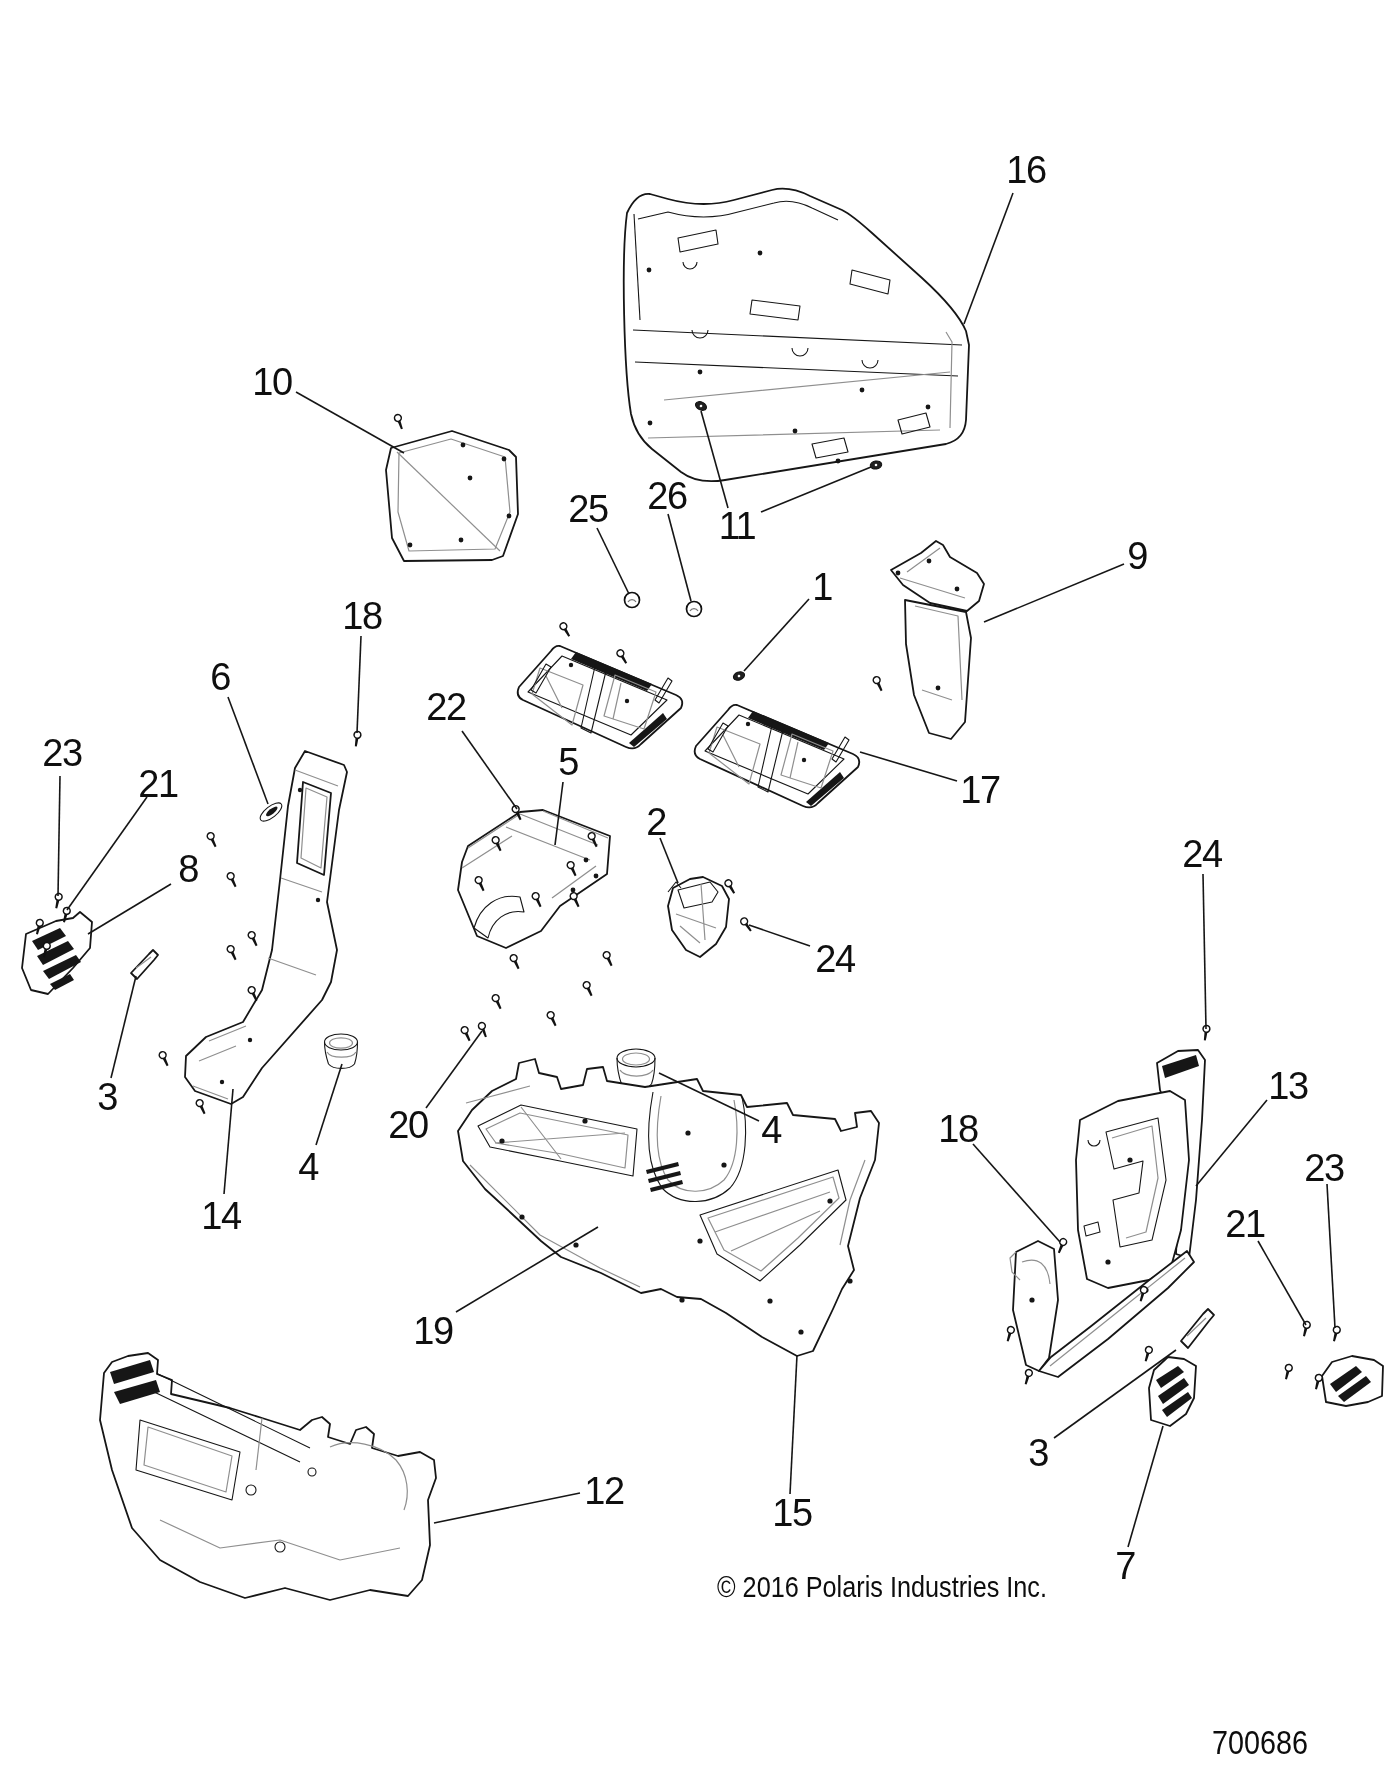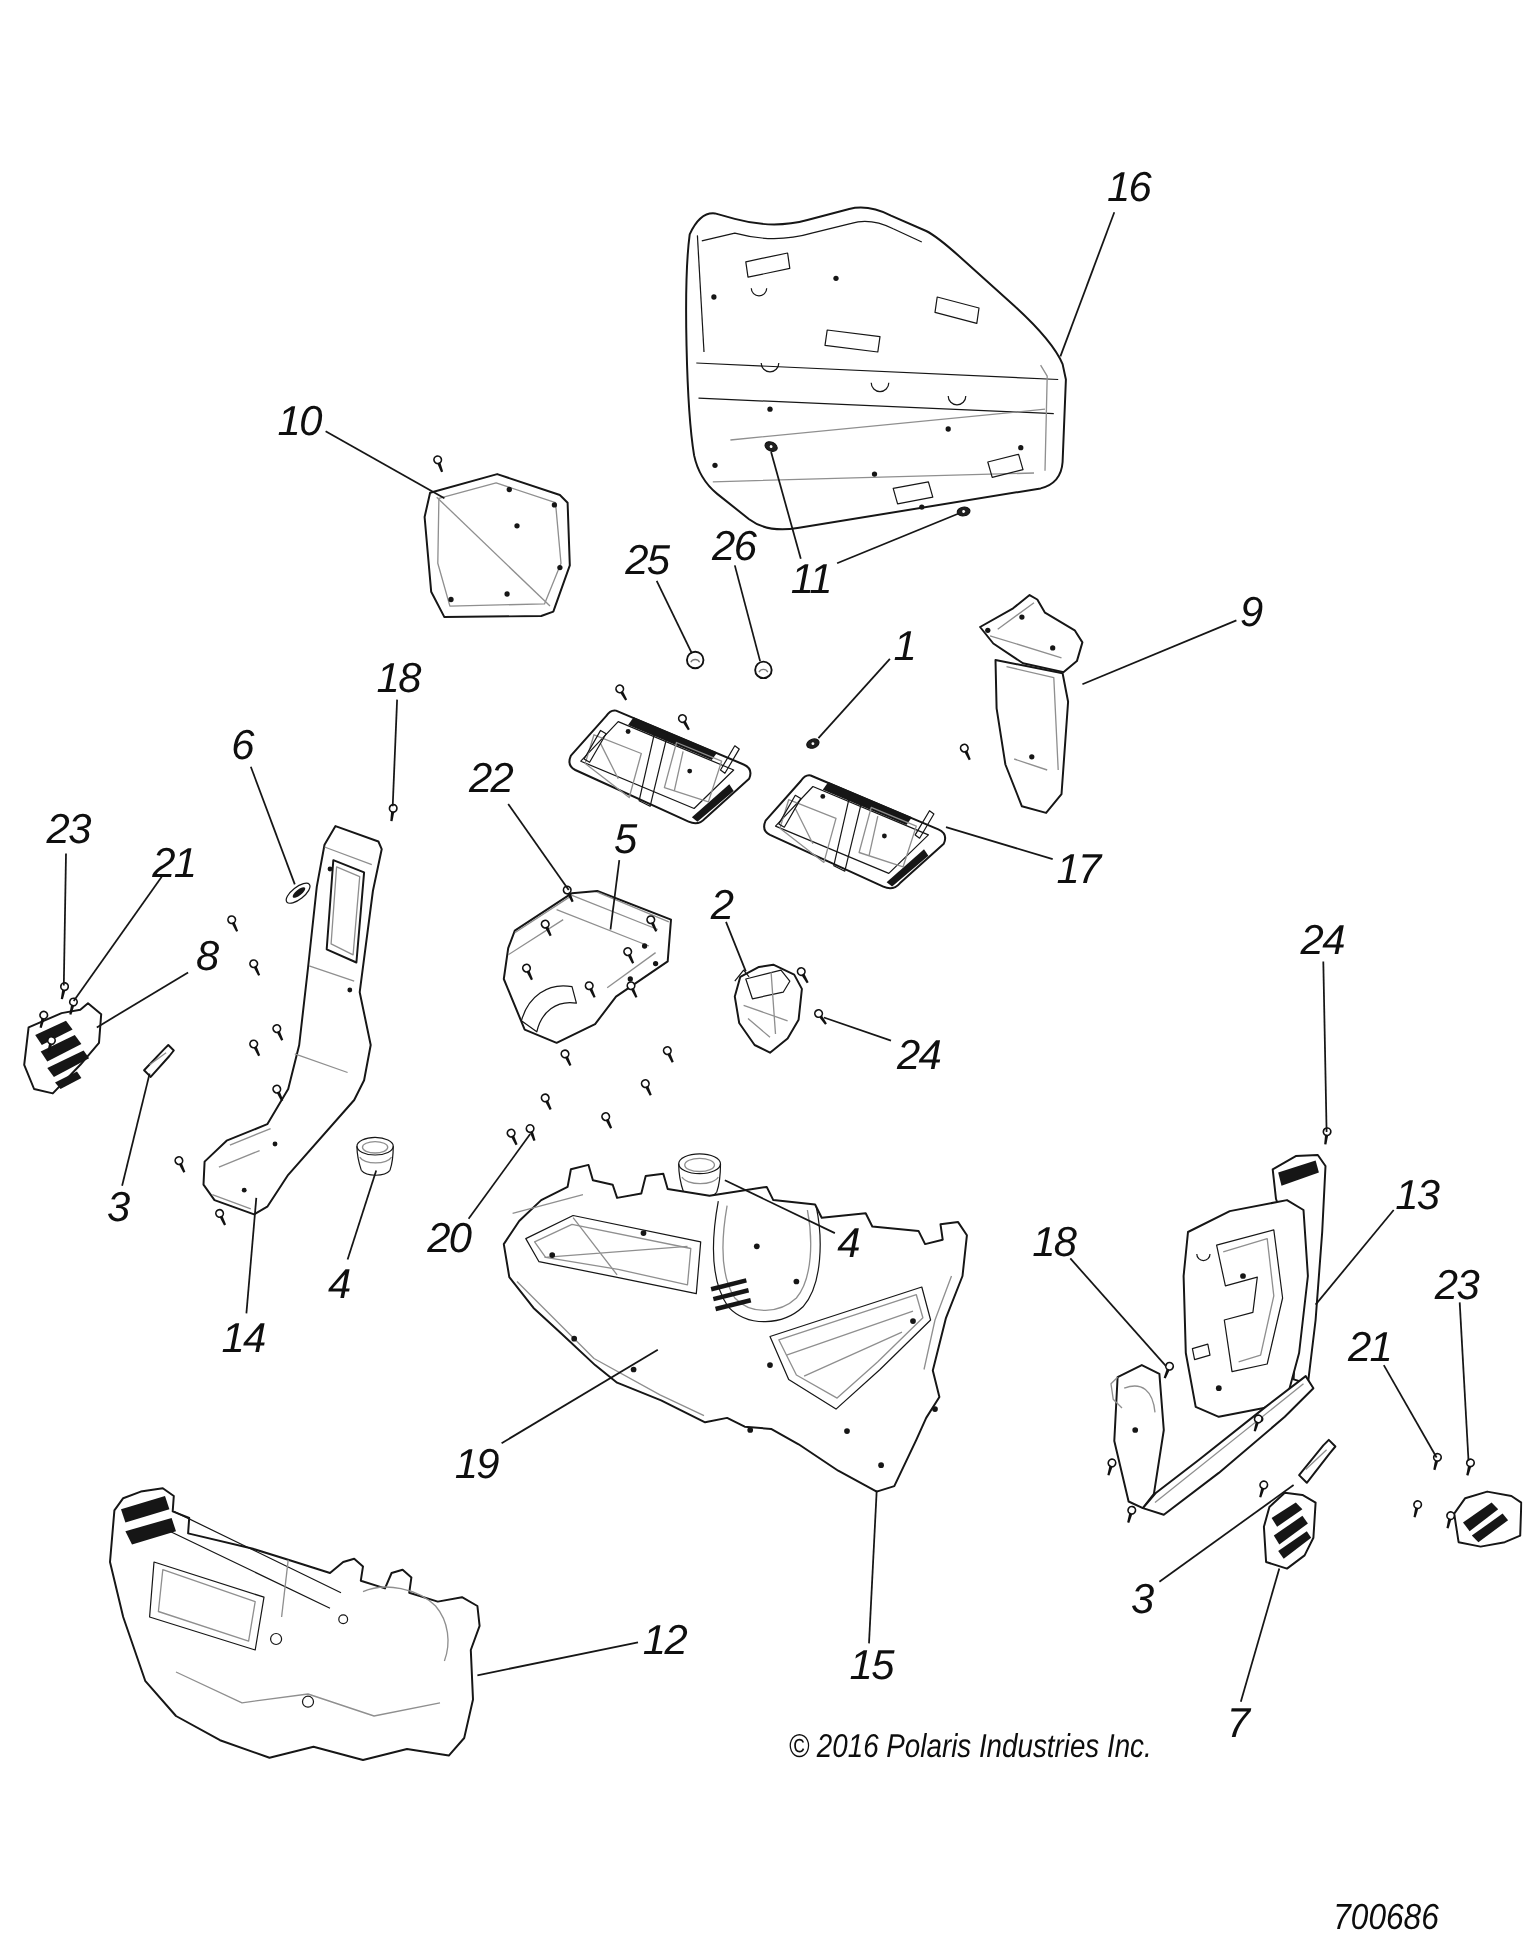--- a/index.html
+++ b/index.html
@@ -1,17 +1,17 @@
 <!DOCTYPE html>
 <html><head>
 <meta charset="utf-8">
 <style>
   html,body{margin:0;padding:0;background:#fff;}
   .page{position:relative;width:1384px;height:1782px;background:#fff;overflow:hidden;
-        font-family:"Liberation Sans",sans-serif;font-style:italic;}
+        font-family:"Liberation Sans",sans-serif;}
   svg{position:absolute;left:0;top:0;}
   .part{fill:#ffffff;stroke:#161616;stroke-width:1.8;stroke-linejoin:round;stroke-linecap:round;}
   .detail{fill:none;stroke:#161616;stroke-width:1.1;stroke-linejoin:round;}
   .soft{fill:none;stroke:#8f8f8f;stroke-width:1.2;stroke-linejoin:round;}
   .dark{fill:#161616;stroke:none;}
   .dot{fill:#161616;stroke:none;}
   #leaders line{stroke:#161616;stroke-width:1.6;}
   #callouts text{font-family:"Liberation Sans",sans-serif;font-size:38px;fill:#0f0f0f;letter-spacing:-1.5px;}
   .screw circle{fill:#fff;stroke:#111;stroke-width:1.5;}
   .screw .shaft{fill:#111;}

